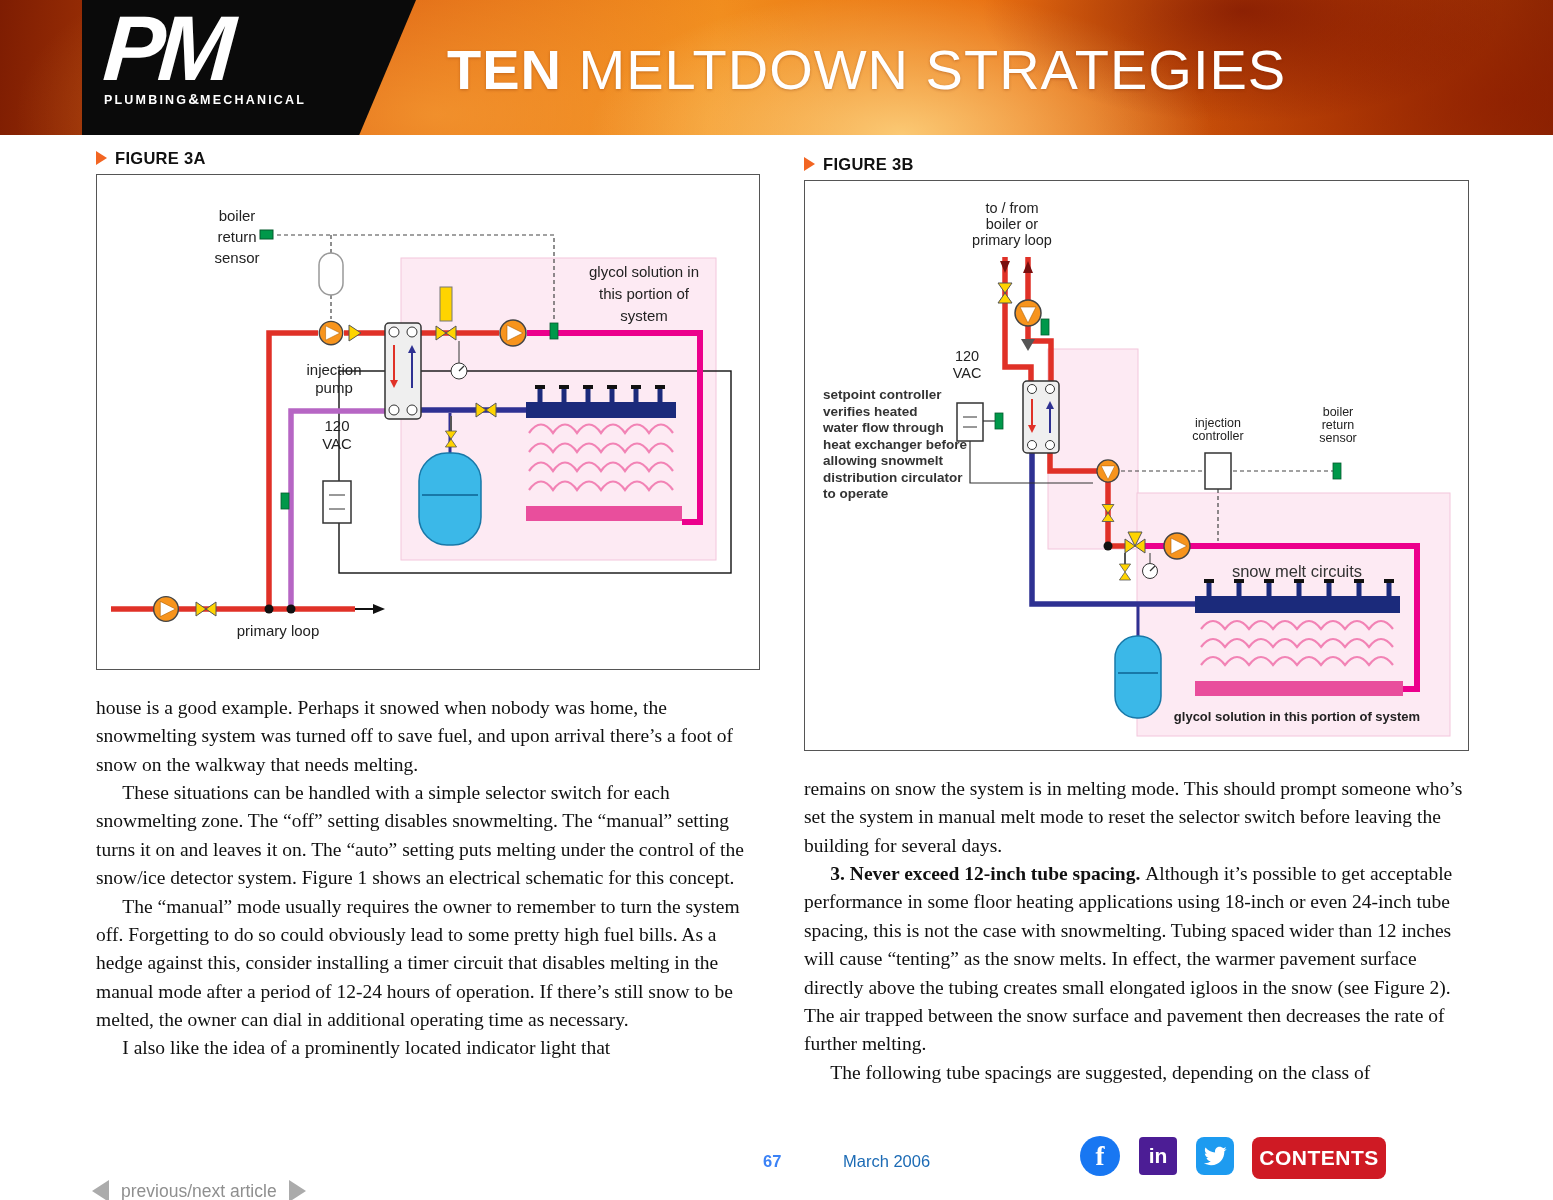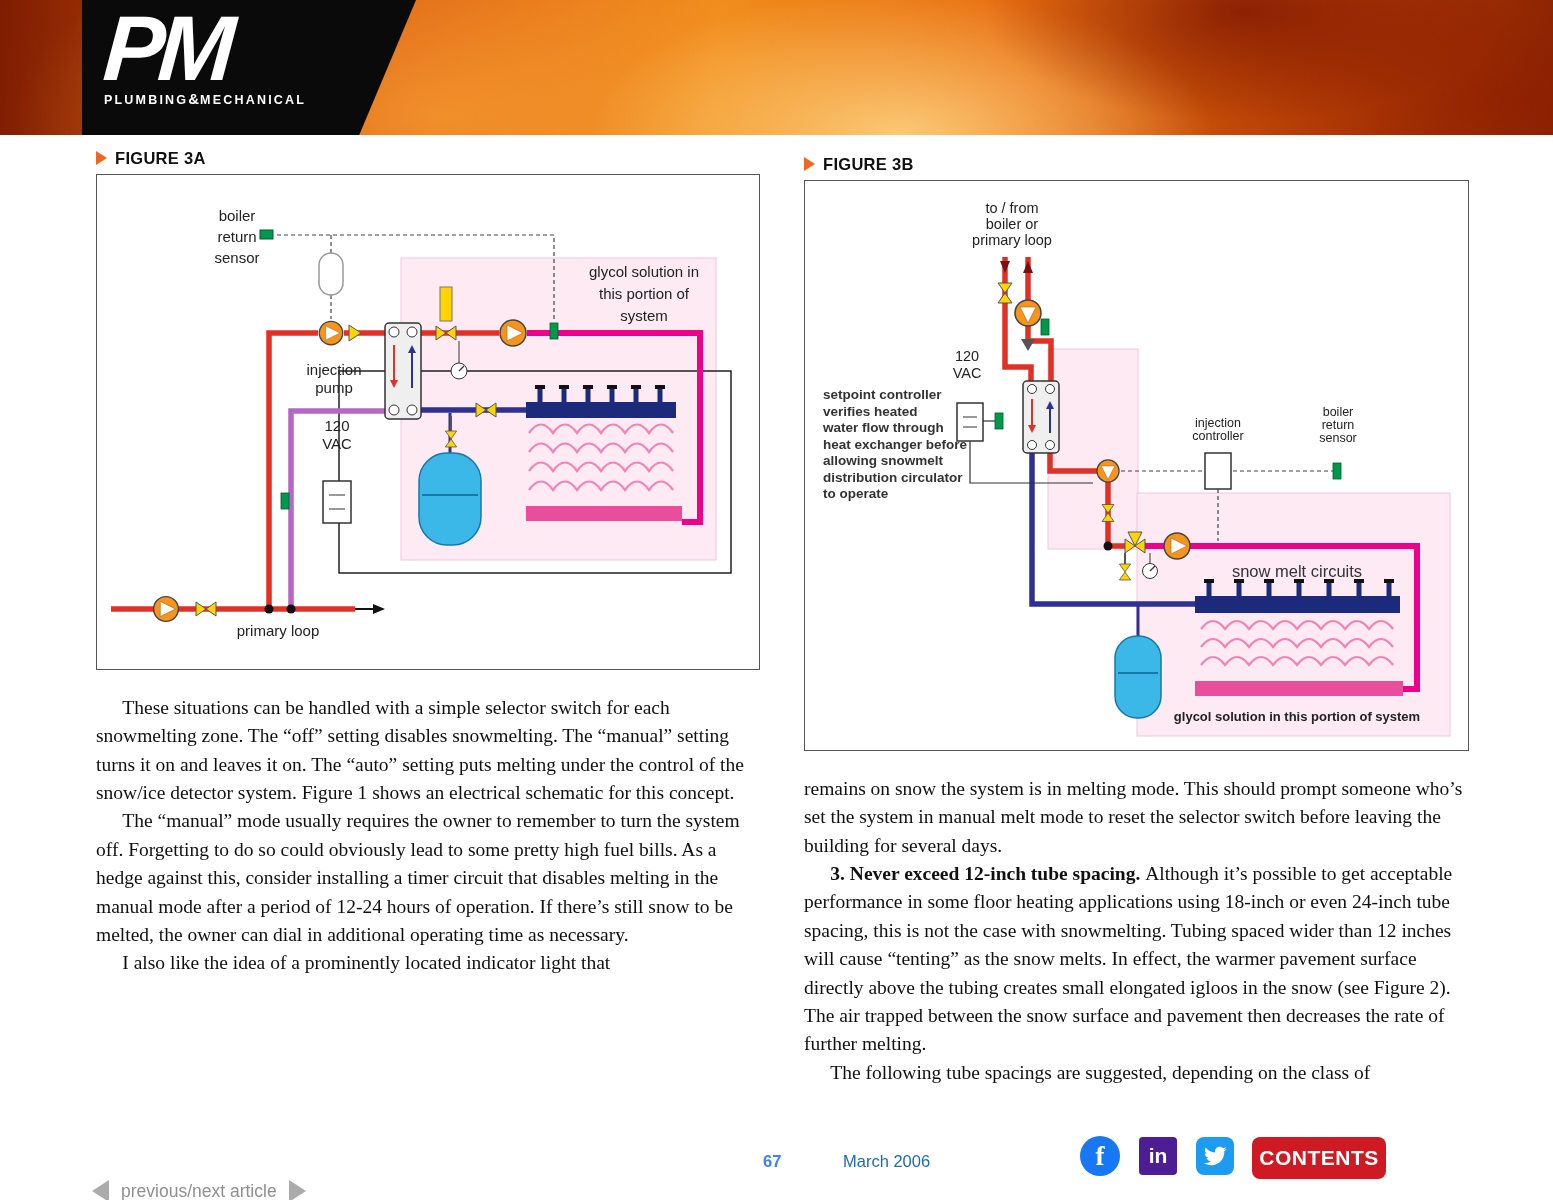--- a/index.html
+++ b/index.html
@@ -101,20 +101,21 @@
 </head>
 <body>
 
 <div class="page">
 
   <div class="masthead">
     <div class="logo-block">
       <span class="logo-pm">PM</span>
       <span class="logo-sub"><span>PLUMBING</span><span class="amp">&amp;</span><span>MECHANICAL</span></span>
     </div>
+    <div class="masthead-title"><span class="t-bold">TEN</span><span class="t-light"> MELTDOWN STRATEGIES</span></div>
   </div>
 
   <div class="content">
 
     <div class="col-left">
       <div class="figure-caption">
         <span class="caption-tri"></span>
         <span>FIGURE 3A</span>
       </div>
 
@@ -234,20 +235,21 @@
             <text x="240" y="274">VAC</text>
             <text x="547" y="102">glycol solution in</text>
             <text x="547" y="124">this portion of</text>
             <text x="547" y="146">system</text>
             <text x="181" y="461">primary loop</text>
           </g>
         </svg>
       </div>
 
       <div class="body-text">
+        <p class="no-indent">house is a good example. Perhaps it snowed when nobody was home, the snowmelting system was turned off to save fuel, and upon arrival there’s a foot of snow on the walkway that needs melting.</p>
         <p>These situations can be handled with a simple selector switch for each snowmelting zone. The “off” setting disables snowmelting. The “manual” setting turns it on and leaves it on. The “auto” setting puts melting under the control of the snow/ice detector system. Figure 1 shows an electrical schematic for this concept.</p>
         <p>The “manual” mode usually requires the owner to remember to turn the system off. Forgetting to do so could obviously lead to some pretty high fuel bills. As a hedge against this, consider installing a timer circuit that disables melting in the manual mode after a period of 12-24 hours of operation. If there’s still snow to be melted, the owner can dial in additional operating time as necessary.</p>
         <p>I also like the idea of a prominently located indicator light that</p>
       </div>
     </div>
 
     <div class="col-right">
       <div class="figure-caption">
         <span class="caption-tri"></span>
         <span>FIGURE 3B</span>

